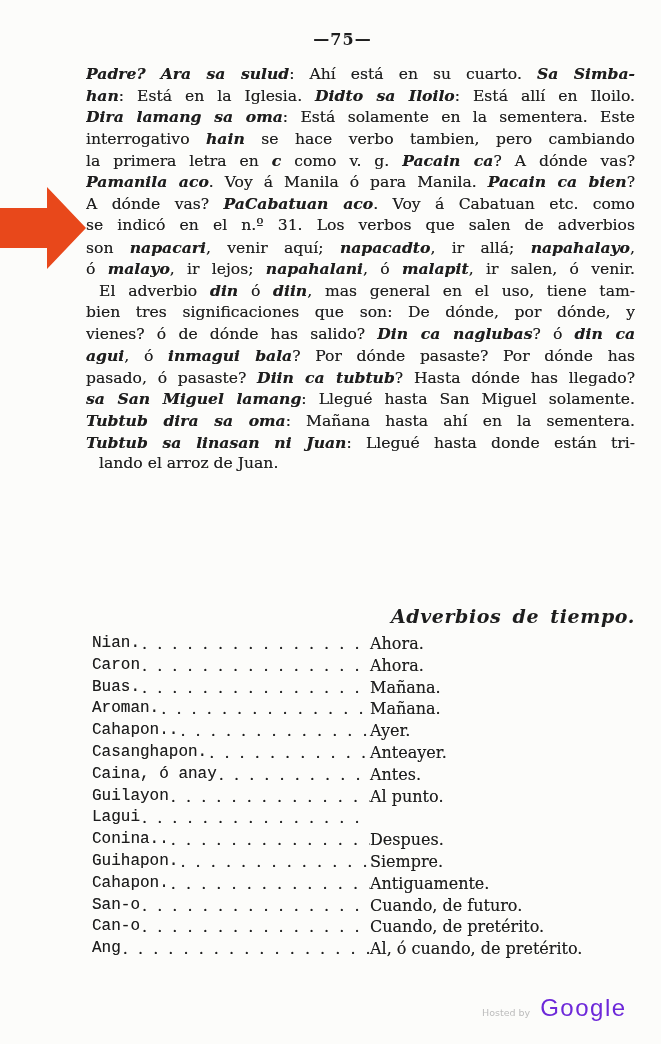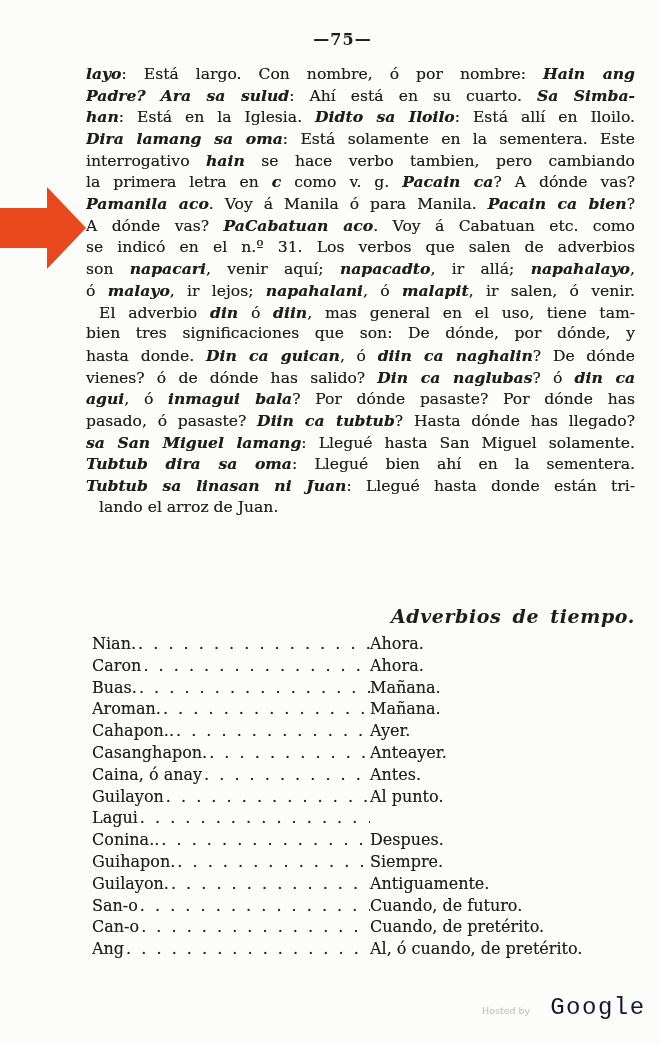--- a/index.html
+++ b/index.html
@@ -27,64 +27,62 @@
     text-align:right; font-size:19px; font-weight:bold; font-style:italic;
     letter-spacing:.6px; word-spacing:4px;
   }
   .list {
     position:absolute; left:92px; top:633px; width:527px;
     font-size:16px; line-height:21.8px;
     text-shadow:0 0 .4px rgba(25,25,25,.5);
   }
   .row { display:flex; }
   .lead { flex:0 0 278px; display:flex; overflow:hidden; }
-  .term { flex:0 0 auto; white-space:nowrap; }
+  .term { flex:0 0 auto; white-space:nowrap;font-family:Liberation Mono, monospace; }
   .dots { flex:1 1 auto; overflow:hidden; white-space:nowrap; letter-spacing:2.5px; padding-left:2px; }
   .def  { flex:1 1 auto; white-space:nowrap; }
   .arrow { position:absolute; left:0; top:185px; width:87px; height:85px; }
   .watermark {
     position:absolute; left:482px; top:994px;
-    display:flex; align-items:baseline; gap:20px;
+    display:flex; align-items:baseline; gap:10px;
   }
   .wm-pre {
     font-family:"DejaVu Sans","Liberation Sans",sans-serif;
     font-size:9.5px; color:#bcbcbc;
   }
   .wm-brand {
-    font-size:24px; color:#0f172a; letter-spacing:1.5px;
-    font-family:Liberation Mono, monospace;
+    font-size:24px; color:#6d28d9; letter-spacing:1.5px;
+    font-family:Liberation Sans, sans-serif;
   }
 </style>
 </head>
 <body>
 
 <div class="stage">
 
   <div class="pagenum">—75—</div>
 
   <div class="body-text">
-      <div class="line"><span class="em">layo</span><span>: Está largo.  Con nombre, ó por nombre: </span><span class="em">Hain ang</span></div>
       <div class="line"><span class="em">Padre?</span><span> </span><span class="em">Ara sa sulud</span><span>: Ahí está en su cuarto. </span><span class="em">Sa Simba-</span></div>
       <div class="line"><span class="em">han</span><span>: Está en la Iglesia. </span><span class="em">Didto sa Iloilo</span><span>: Está allí en Iloilo.</span></div>
       <div class="line"><span class="em">Dira lamang sa oma</span><span>: Está solamente en la sementera. Este</span></div>
       <div class="line"><span>interrogativo </span><span class="em">hain</span><span> se hace verbo tambien, pero cambiando</span></div>
       <div class="line"><span>la primera letra en </span><span class="em">c</span><span> como v. g. </span><span class="em">Pacain ca</span><span>? A dónde vas?</span></div>
       <div class="line"><span class="em">Pamanila aco</span><span>. Voy á Manila ó para Manila. </span><span class="em">Pacain ca bien</span><span>?</span></div>
       <div class="line"><span>A dónde vas? </span><span class="em">PaCabatuan aco</span><span>. Voy á Cabatuan etc. como</span></div>
       <div class="line"><span>se indicó en el n.º 31. Los verbos que salen de adverbios</span></div>
       <div class="line"><span>son </span><span class="em">napacari</span><span>, venir aquí; </span><span class="em">napacadto</span><span>, ir allá; </span><span class="em">napahalayo</span><span>,</span></div>
       <div class="line"><span>ó </span><span class="em">malayo</span><span>, ir lejos; </span><span class="em">napahalani</span><span>, ó </span><span class="em">malapit</span><span>, ir salen, ó venir.</span></div>
       <div class="line ind"><span>El adverbio </span><span class="em">din</span><span> ó </span><span class="em">diin</span><span>, mas general en el uso, tiene tam-</span></div>
       <div class="line"><span>bien tres significaciones que son: De dónde, por dónde, y</span></div>
-      <div class="line"><span>hasta donde. </span><span class="em">Din ca guican</span><span>, ó </span><span class="em">diin ca naghalin</span><span>? De dónde</span></div>
       <div class="line"><span>vienes? ó de dónde has salido? </span><span class="em">Din ca naglubas</span><span>? ó </span><span class="em">din ca</span></div>
       <div class="line"><span class="em">agui</span><span>, ó </span><span class="em">inmagui bala</span><span>? Por dónde pasaste? Por dónde has</span></div>
       <div class="line"><span>pasado, ó pasaste? </span><span class="em">Diin ca tubtub</span><span>? Hasta dónde has llegado?</span></div>
       <div class="line"><span class="em">sa San Miguel lamang</span><span>: Llegué hasta San Miguel solamente.</span></div>
-      <div class="line"><span class="em">Tubtub dira sa oma</span><span>: Llegué bien ahí en la sementera.</span></div>
+      <div class="line"><span class="em">Tubtub dira sa oma</span><span>: Mañana hasta ahí en la sementera.</span></div>
       <div class="line"><span class="em">Tubtub sa linasan ni Juan</span><span>: Llegué hasta donde están tri-</span></div>
       <div class="line end ind"><span>lando el arroz de Juan.</span></div>
     </div>
 
   <svg class="arrow" viewBox="0 0 87 85" width="87" height="85">
     <polygon points="0,23 47,23 47,2 86,43 47,84 47,63 0,63" fill="#e8481b"></polygon>
   </svg>
 
   <div class="heading">Adverbios de tiempo.</div>
 
@@ -160,21 +158,21 @@
       </div>
       <div class="row">
         <span class="lead">
           <span class="term">Guihapon.</span>
           <span class="dots">. . . . . . . . . . . . . . . . . . . . . . . .</span>
         </span>
         <span class="def">Siempre.</span>
       </div>
       <div class="row">
         <span class="lead">
-          <span class="term">Guilayon.</span>
+          <span class="term">Cahapon.</span>
           <span class="dots">. . . . . . . . . . . . . . . . . . . . . . . .</span>
         </span>
         <span class="def">Antiguamente.</span>
       </div>
       <div class="row">
         <span class="lead">
           <span class="term">San-o</span>
           <span class="dots">. . . . . . . . . . . . . . . . . . . . . . . .</span>
         </span>
         <span class="def">Cuando, de futuro.</span>

